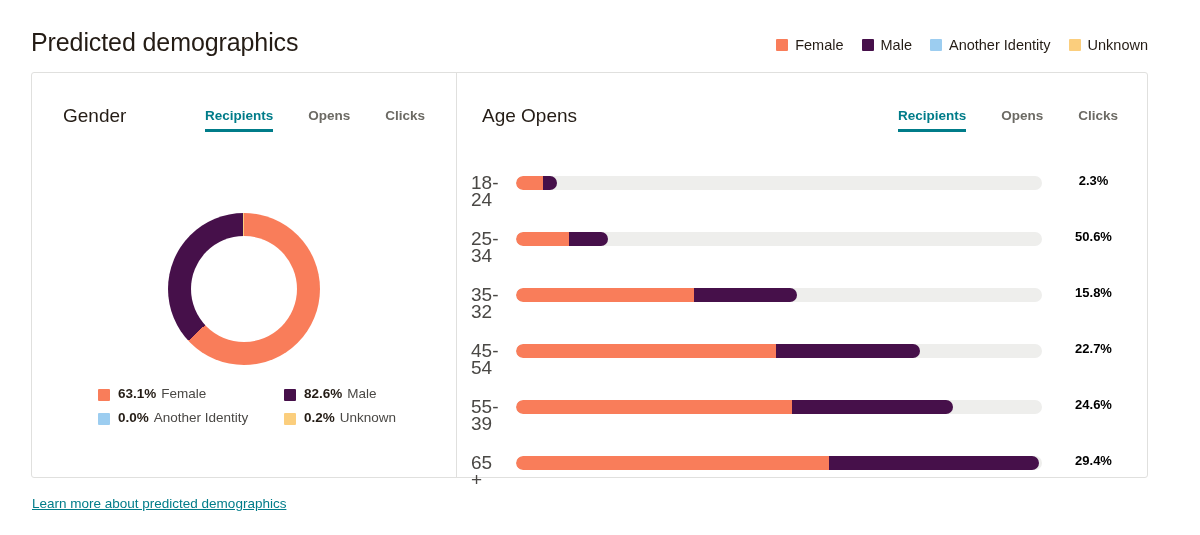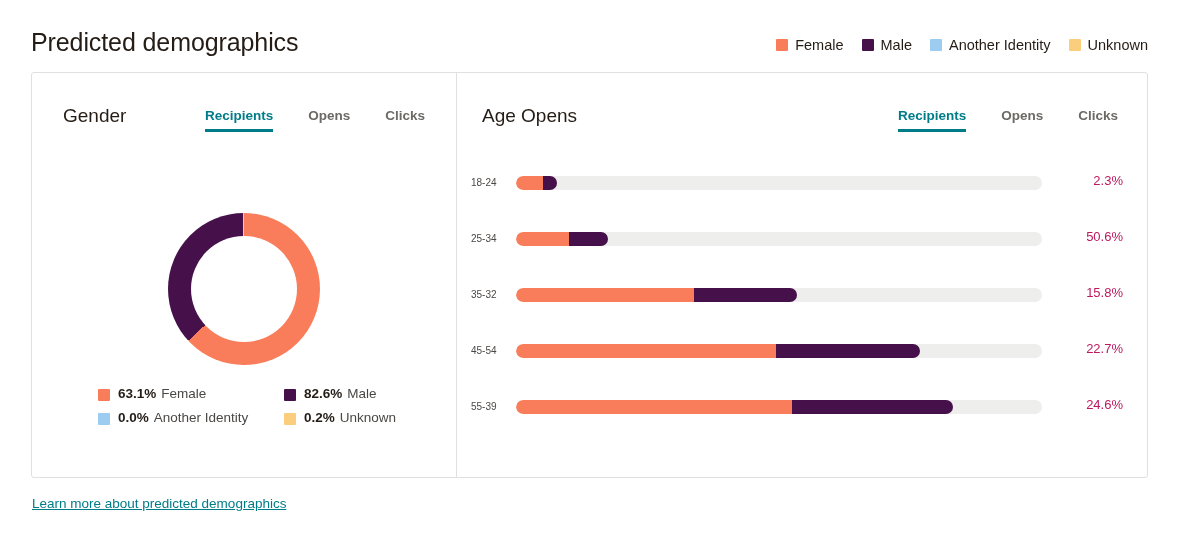--- a/index.html
+++ b/index.html
@@ -196,21 +196,21 @@
   }
   .age-row {
     position: relative;
     height: 56px;
   }
   .age-label {
     position: absolute;
     left: 0;
     top: 11px;
     width: 32px;
-    font-size: 10px;
+    font-size: 19px;
     color: #4a4845;
     line-height: 17px;
     word-break: break-all;
   }
   .bar-track {
     position: absolute;
     left: 45px;
     right: 81px;
     top: 13px;
     height: 14px;
@@ -226,23 +226,23 @@
     overflow: hidden;
     display: flex;
   }
   .bar-seg { height: 100%; }
   .age-pct {
     position: absolute;
     right: 0;
     top: 10px;
     width: 68px;
     font-size: 13px;
-    font-weight: 400;
-    color: #be185d;
-    text-align: right;
+    font-weight: 700;
+    color: #000000;
+    text-align: center;
     padding-left: 9px;
     box-sizing: border-box;
   }
 
   
   .footer-link {
     position: absolute;
     left: 32px;
     top: 496px;
     font-size: 13.5px;
@@ -370,18 +370,28 @@
         <div class="age-row">
           <div class="age-label">55-39</div>
           <div class="bar-track">
             <div class="bar-fill" style="width: 83.148%;">
               <div class="bar-seg" style="background: rgb(249, 125, 90); width: 63.0081%;"></div>
               <div class="bar-seg" style="background: rgb(70, 16, 74); width: 36.9919%;"></div>
             </div>
           </div>
           <div class="age-pct">24.6%</div>
         </div>
+        <div class="age-row">
+          <div class="age-label">65+</div>
+          <div class="bar-track">
+            <div class="bar-fill" style="width: 99.372%;">
+              <div class="bar-seg" style="background: rgb(249, 125, 90); width: 59.8639%;"></div>
+              <div class="bar-seg" style="background: rgb(70, 16, 74); width: 40.1361%;"></div>
+            </div>
+          </div>
+          <div class="age-pct">29.4%</div>
+        </div>
       </div>
   </div>
 
 </div>
 
 <a class="footer-link">Learn more about predicted demographics</a>
 
 </body></html>

